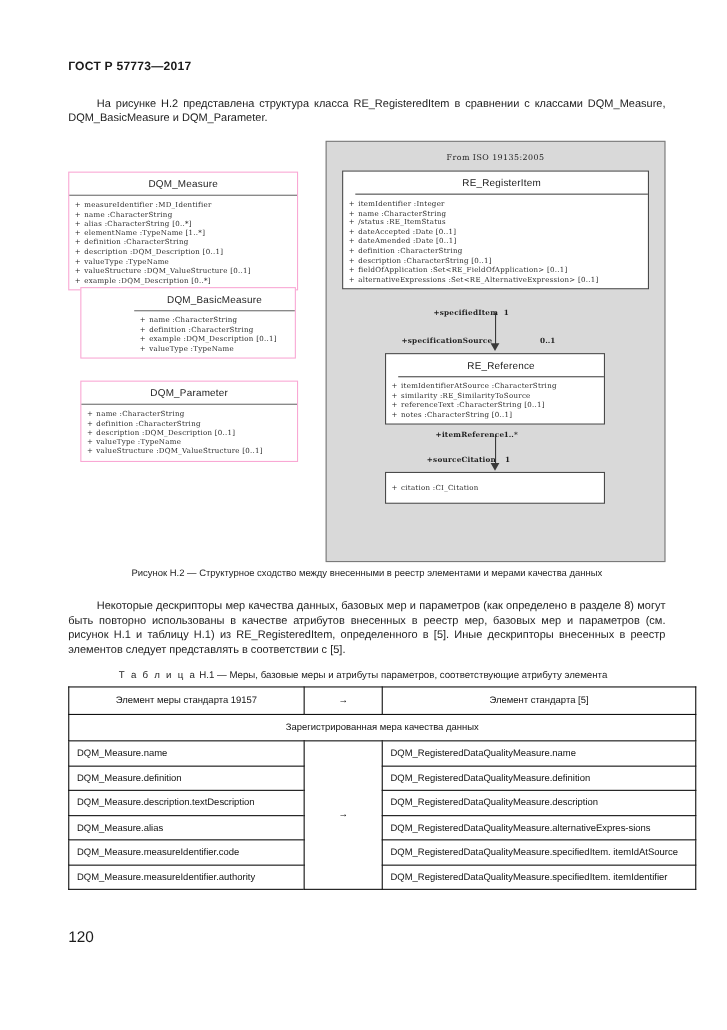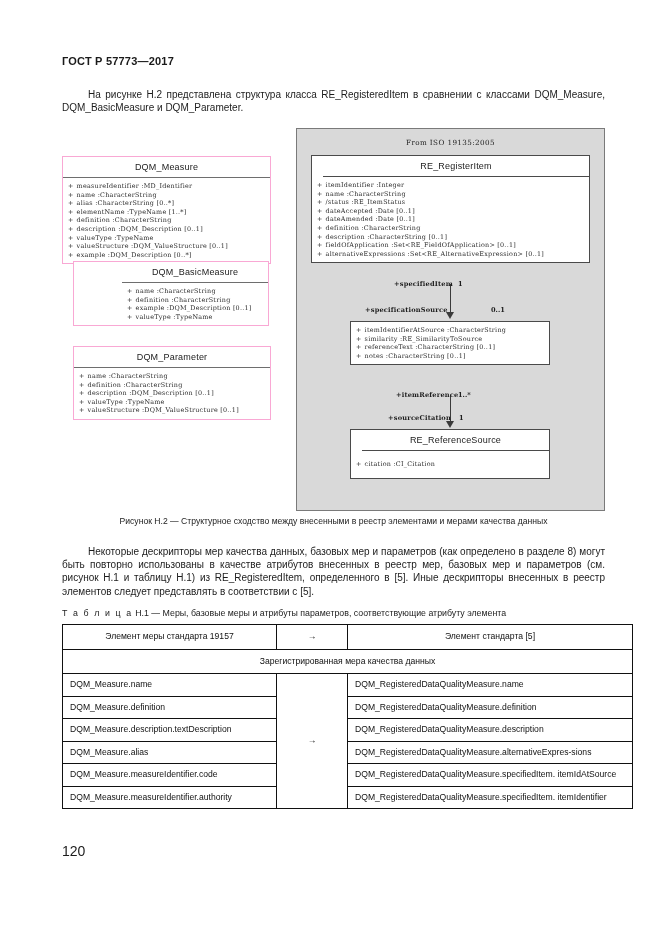--- a/index.html
+++ b/index.html
@@ -161,21 +161,21 @@
 
   
   .tbl-caption {
     position: absolute;
     left: 62px;
     top: 608px;
     width: 543px;
     font-size: 8.8px;
     color: #1c1c1c;
   }
-  .tbl-caption .spaced { letter-spacing: 1.6px; }
+  .tbl-caption .spaced { letter-spacing: 1.6px; margin-left: 46px; }
 
   
   table.h1 {
     position: absolute;
     left: 62px;
     top: 624px;
     width: 543px;
     border-collapse: collapse;
     font-size: 8.6px;
     color: #111;
@@ -269,37 +269,37 @@
       </div>
 
       <div class="conn" style="left:153px; top:155px; height:30px;"></div>
       <div class="arrowhead" style="left:149px; top:183px;"></div>
       <div class="role" style="left:97px; top:151px;">+specifiedItem</div>
       <div class="mult" style="left:161px; top:151px;">1</div>
       <div class="role" style="left:68px; top:177px;">+specificationSource</div>
       <div class="mult" style="left:162px; top:177px;margin-left:32px;">0..1</div>
 
       <div class="uml-box iso-box" id="box-reference">
+        <div class="uml-title">RE_Reference</div>
         <div class="uml-attrs">
           <div class="uml-attr"><span class="plus">+</span><span>itemIdentifierAtSource :CharacterString</span></div>
           <div class="uml-attr"><span class="plus">+</span><span>similarity :RE_SimilarityToSource</span></div>
           <div class="uml-attr"><span class="plus">+</span><span>referenceText :CharacterString [0..1]</span></div>
           <div class="uml-attr"><span class="plus">+</span><span>notes :CharacterString [0..1]</span></div>
         </div>
       </div>
 
       <div class="conn" style="left:153px; top:266px; height:28px;"></div>
       <div class="arrowhead" style="left:149px; top:292px;"></div>
       <div class="role" style="left:99px; top:262px;">+itemReference</div>
       <div class="mult" style="left:161px; top:262px;">1..*</div>
       <div class="role" style="left:91px; top:285px;">+sourceCitation</div>
       <div class="mult" style="left:162px; top:285px;">1</div>
 
       <div class="uml-box iso-box" id="box-refsource">
-        <div class="uml-title">RE_ReferenceSource</div>
         <div class="uml-attrs" style="padding-top:9px; padding-bottom:9px;">
           <div class="uml-attr"><span class="plus">+</span><span>citation :CI_Citation</span></div>
         </div>
       </div>
 
     </div>
   </div>
 
   <div class="fig-caption">Рисунок Н.2 — Структурное сходство между внесенными в реестр элементами и мерами качества данных</div>
 

